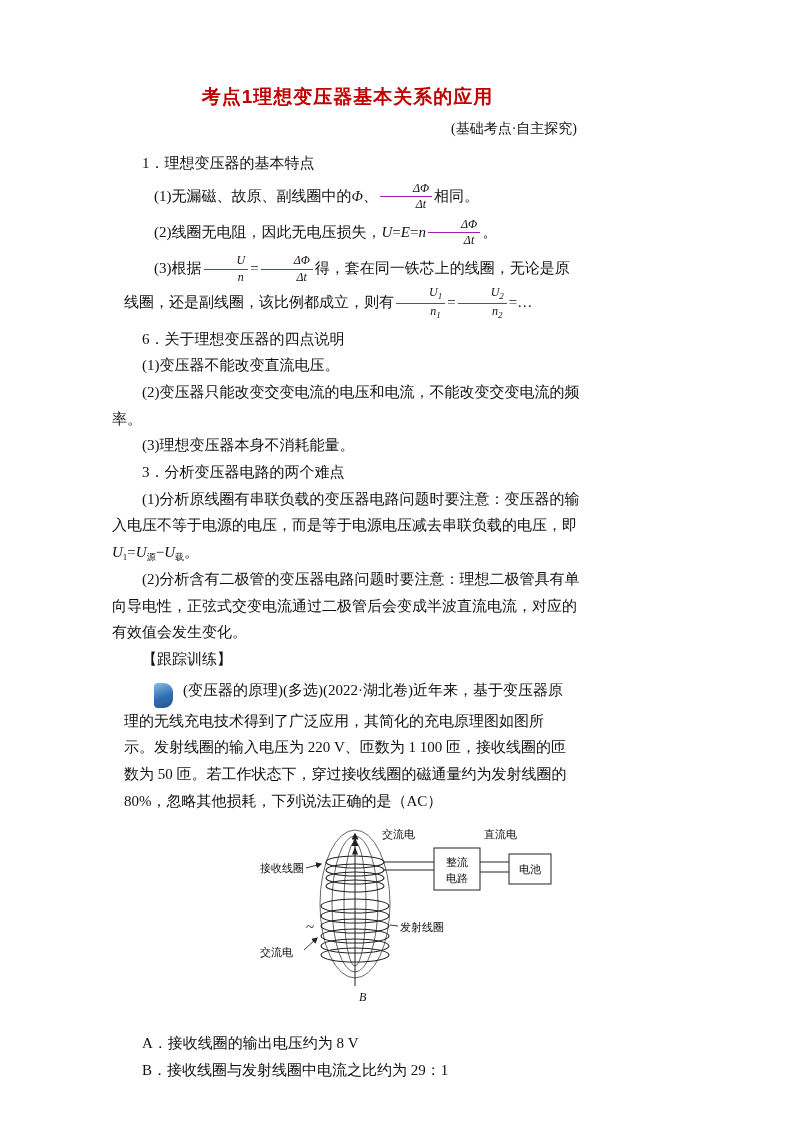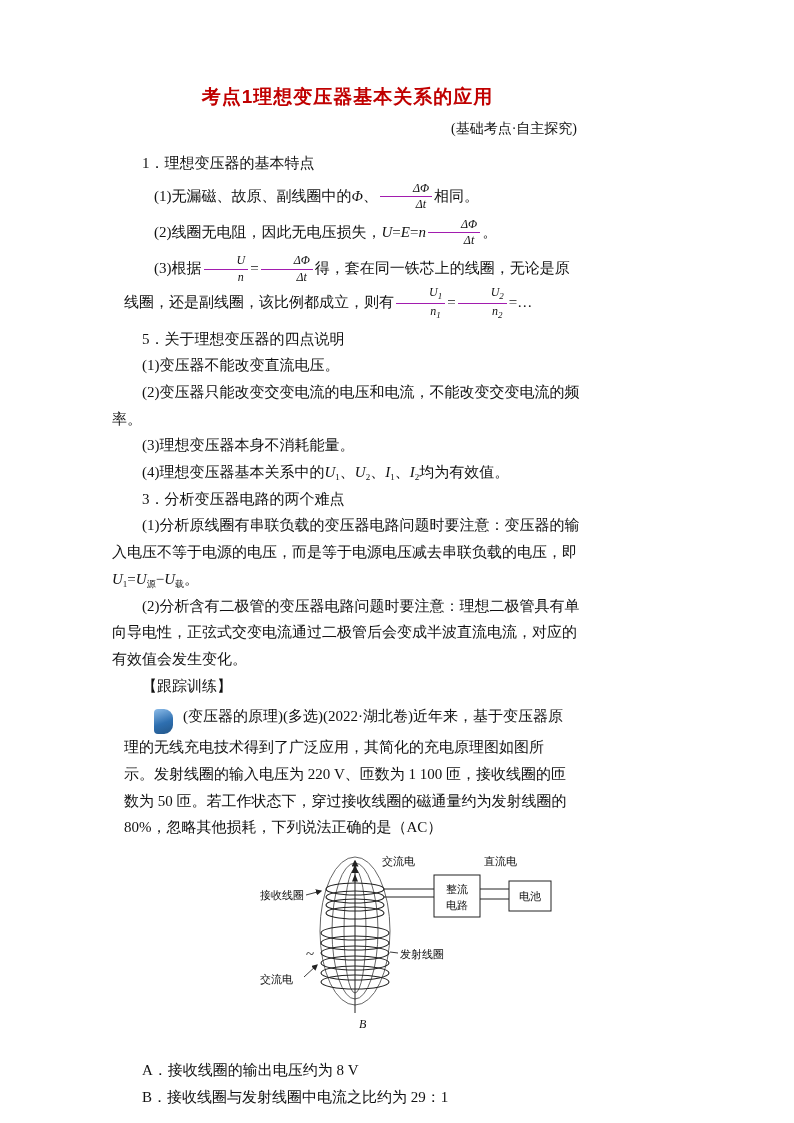--- a/index.html
+++ b/index.html
@@ -48,26 +48,25 @@
   <div class="subtitle">(基础考点·自主探究)</div>
 
   <p class="para">1．理想变压器的基本特点</p>
 
   <p class="para fline"><span>(1)无漏磁、故原、副线圈中的</span><span class="var">Φ</span><span>、</span><span class="frac"><span class="num">ΔΦ</span><span class="den">Δt</span></span><span>相同。</span></p>
 
   <p class="para fline"><span>(2)线圈无电阻，因此无电压损失，</span><span class="var">U</span><span>=</span><span class="var">E</span><span>=</span><span class="var">n</span><span class="frac"><span class="num">ΔΦ</span><span class="den">Δt</span></span><span>。</span></p>
 
   <p class="para fline"><span>(3)根据</span><span class="frac"><span class="num var">U</span><span class="den var">n</span></span><span>=</span><span class="frac"><span class="num">ΔΦ</span><span class="den">Δt</span></span><span>得，套在同一铁芯上的线圈，无论是原线圈，还是副线圈，该比例都成立，则有</span><span class="frac"><span class="num"><span class="var">U</span><span class="subsc">1</span></span><span class="den"><span class="var">n</span><span class="subsc">1</span></span></span><span>=</span><span class="frac"><span class="num"><span class="var">U</span><span class="subsc">2</span></span><span class="den"><span class="var">n</span><span class="subsc">2</span></span></span><span>=</span><span>…</span></p>
 
-  <p class="para">5．关于理想变压器的四点说明</p>
+  <p class="para">6．关于理想变压器的四点说明</p>
   <p class="para">(1)变压器不能改变直流电压。</p>
   <p class="para">(2)变压器只能改变交变电流的电压和电流，不能改变交变电流的频率。</p>
   <p class="para">(3)理想变压器本身不消耗能量。</p>
 
-  <p class="para"><span>(4)理想变压器基本关系中的</span><span class="var">U</span><span class="subsc">1</span><span>、</span><span class="var">U</span><span class="subsc">2</span><span>、</span><span class="var">I</span><span class="subsc">1</span><span>、</span><span class="var">I</span><span class="subsc">2</span><span>均为有效值。</span></p>
 
   <p class="para">3．分析变压器电路的两个难点</p>
 
   <p class="para"><span>(1)分析原线圈有串联负载的变压器电路问题时要注意：变压器的输入电压不等于电源的电压，而是等于电源电压减去串联负载的电压，即</span><span class="var">U</span><span class="subsc">1</span><span>=</span><span class="var">U</span><span class="subsc">源</span><span>−</span><span class="var">U</span><span class="subsc">载</span><span>。</span></p>
 
   <p class="para">(2)分析含有二极管的变压器电路问题时要注意：理想二极管具有单向导电性，正弦式交变电流通过二极管后会变成半波直流电流，对应的有效值会发生变化。</p>
 
   <p class="para">【跟踪训练】</p>
 
   <p class="para fline"><span class="qbadge"><span>1</span></span><span>(变压器的原理)(多选)(2022·湖北卷)近年来，基于变压器原理的无线充电技术得到了广泛应用，其简化的充电原理图如图所示。发射线圈的输入电压为 220 V、匝数为 1 100 匝，接收线圈的匝数为 50 匝。若工作状态下，穿过接收线圈的磁通量约为发射线圈的80%，忽略其他损耗，下列说法正确的是（AC）</span></p>

